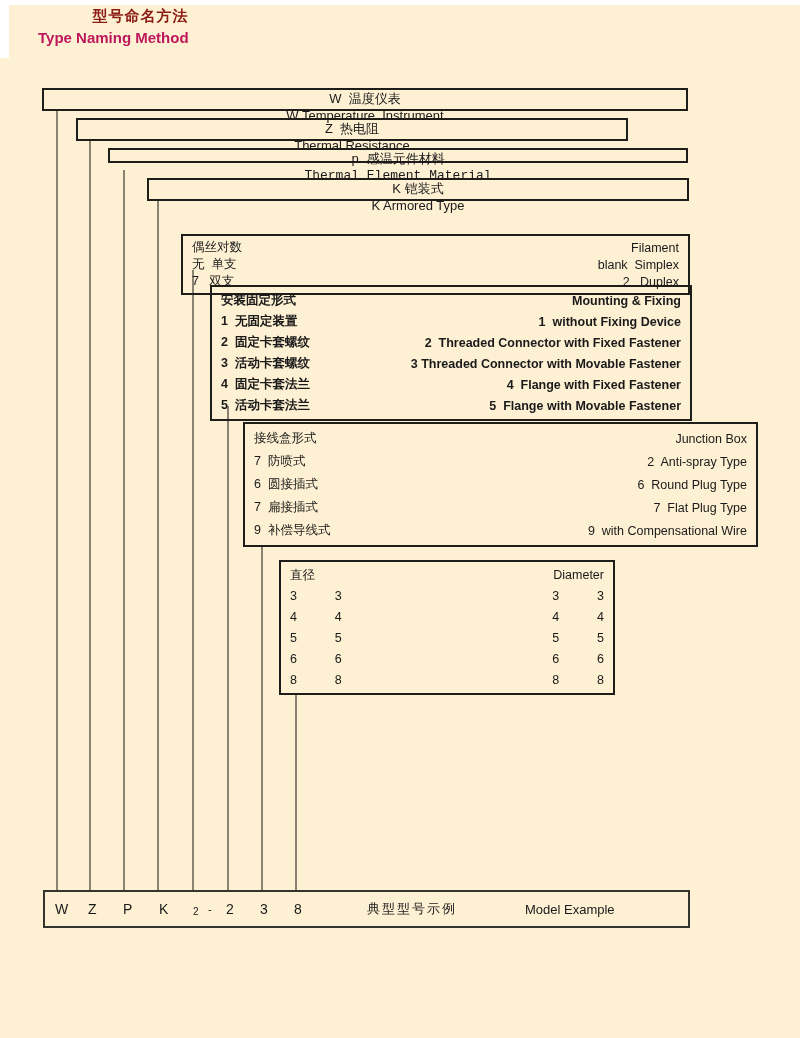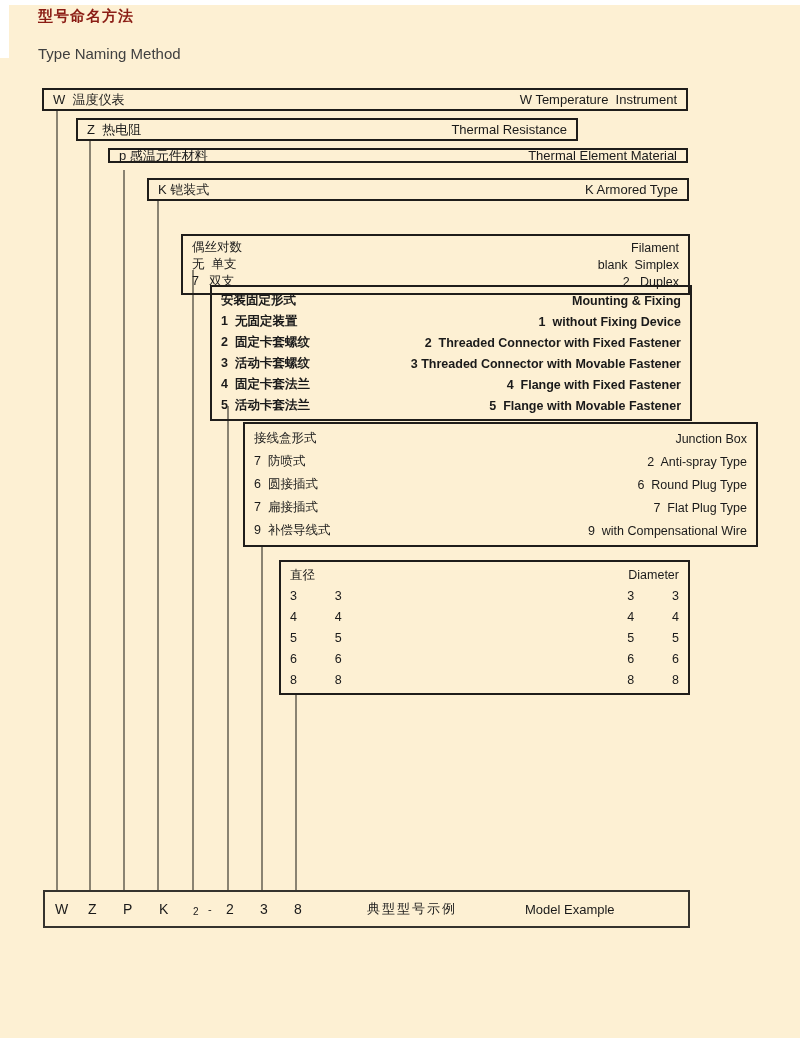--- a/index.html
+++ b/index.html
@@ -8,43 +8,43 @@
     width:800px;height:1038px;
     background:#FDF0D3;
     font-family:"Liberation Sans","DejaVu Sans",sans-serif;
     color:#1A1A1A;
     overflow:hidden;
   }
   .edge-top{position:absolute;left:0;top:0;width:800px;height:5px;background:#FFFFFF;}
   .edge-left{position:absolute;left:0;top:0;width:9px;height:58px;background:#FFFFFF;}
 
   .titles{position:absolute;left:38px;top:7px;}
-  .title-cn{font-size:15px;font-weight:bold;color:#8B1D15;letter-spacing:1px;}
-  .title-en{font-size:15px;font-weight:normal;color:#404040;margin-top:19px;}
+  .title-cn{font-size:15px;font-weight:bold;color:#8B1D15;letter-spacing:1px;text-align:right;}
+  .title-en{font-size:15px;font-weight:bold;color:#be185d;margin-top:3px;}
 
   .box{
     position:absolute;
     border:2px solid #1F1D1A;
     box-sizing:border-box;
     background:transparent;
   }
-  .single{display:flex;align-items:center;justify-content:space-between;padding:0 9px;font-size:13px;}
+  .single{display:flex;align-items:center;justify-content:space-between;padding:0 9px;font-size:13px;flex-direction:column;}
   .multi{display:flex;flex-direction:column;justify-content:space-around;padding:3px 9px;}
   .row{display:flex;align-items:center;justify-content:space-between;flex:1;font-size:12.5px;}
   .cn,.en{white-space:pre;}
   .pairs .cn,.pairs .en{word-spacing:6px;}
 
   .b0{left:42px;top:88px;width:646px;height:23px;}
-  .b1{left:76px;top:118px;width:502px;height:23px;}
-  .b2{left:108px;top:148px;width:580px;height:15px;}
+  .b1{left:76px;top:118px;width:552px;height:23px;}
+  .b2{left:108px;top:148px;width:580px;height:15px;font-family:Liberation Mono, monospace;}
   .b3{left:147px;top:178px;width:542px;height:23px;}
   .b4{left:181px;top:210px;width:509px;height:61px;margin-top:24px;}
   .b5{left:210px;top:285px;width:482px;height:136px;font-weight:bold;}
   .b6{left:243px;top:422px;width:515px;height:125px;}
-  .b7{left:279px;top:560px;width:411px;height:135px;}
+  .b7{left:279px;top:560px;width:336px;height:135px;}
 
   .vline{position:absolute;width:2px;background:#8A8372;}
   .v0{left:56px;top:110px;height:780px;}
   .v1{left:89px;top:140px;height:750px;}
   .v2{left:123px;top:170px;height:720px;}
   .v3{left:157px;top:200px;height:690px;}
   .v4{left:192px;top:270px;height:620px;}
   .v5{left:227px;top:546px;height:344px;}
   .v6{left:261px;top:546px;height:344px;}
   .v5{left:227px;top:406px;height:484px;}

